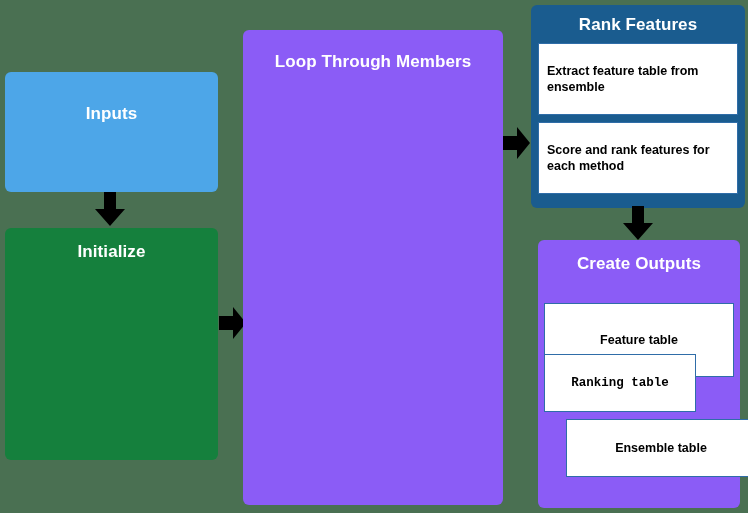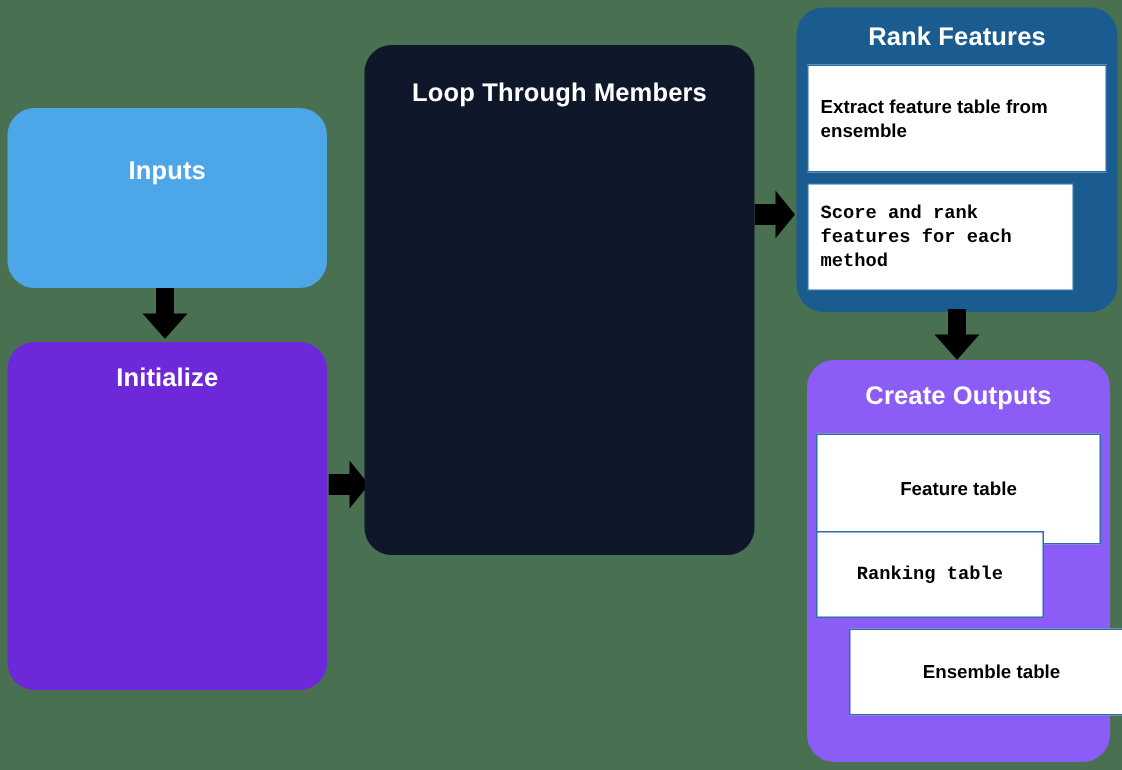--- a/index.html
+++ b/index.html
@@ -14,21 +14,21 @@
     overflow: hidden;
   }
   #canvas {
     position: relative;
     width: 748px;
     height: 513px;
   }
   .node {
     position: absolute;
     box-sizing: border-box;
-    border-radius: 18px;
+    border-radius: 6px;
   }
   .node-title {
     color: #ffffff;
     font-weight: bold;
     font-size: 17px;
     text-align: center;
     width: 100%;
     display: block;
     letter-spacing: 0.1px;
   }
@@ -65,62 +65,62 @@
   <div class="node" style="left:5px; top:72px; width:213px; height:120px; background:#4da6e8;">
     <span class="node-title" style="margin-top:32px;">Inputs</span>
   </div>
 
   <div class="arrow" style="left:92px; top:192px; width:36px; height:36px;">
     <svg width="36" height="36" viewBox="0 0 36 36" aria-hidden="true">
       <polygon points="12,0 24,0 24,17 33,17 18,34 3,17 12,17" fill="#000000"></polygon>
     </svg>
   </div>
 
-  <div class="node" style="left:5px; top:228px; width:213px; height:232px; background:#6d28d9;">
+  <div class="node" style="left:5px; top:228px; width:213px; height:232px; background:#15803d;">
     <span class="node-title" style="margin-top:14px;">Initialize</span>
   </div>
 
   <div class="arrow" style="left:219px; top:305px; width:28px; height:36px;">
     <svg width="28" height="36" viewBox="0 0 28 36" aria-hidden="true">
       <polygon points="0,11 14,11 14,2 27,18 14,34 14,25 0,25" fill="#000000"></polygon>
     </svg>
   </div>
 
-  <div class="node" style="left:243px; top:30px; width:260px; height:340px; background:#0f172a;">
+  <div class="node" style="left:243px; top:30px; width:260px; height:475px; background:#8b5cf6;">
     <span class="node-title" style="margin-top:22px;">Loop Through Members</span>
   </div>
 
   <div class="arrow" style="left:503px; top:125px; width:28px; height:36px;">
     <svg width="28" height="36" viewBox="0 0 28 36" aria-hidden="true">
       <polygon points="0,11 14,11 14,2 27,18 14,34 14,25 0,25" fill="#000000"></polygon>
     </svg>
   </div>
 
   <div class="node" style="left:531px; top:5px; width:214px; height:203px; background:#1a5c8f;">
     <span class="node-title" style="margin-top:10px;">Rank Features</span>
 
     <div class="subbox" style="left:7px; top:38px; width:200px; height:72px;">
       <span class="subbox-label">Extract feature table from ensemble</span>
     </div>
 
-    <div class="subbox" style="left:7px; top:117px; width:178px; height:72px;font-family:Liberation Mono, monospace;">
+    <div class="subbox" style="left:7px; top:117px; width:200px; height:72px;">
       <span class="subbox-label">Score and rank features for each method</span>
     </div>
   </div>
 
   <div class="arrow" style="left:620px; top:206px; width:36px; height:36px;">
     <svg width="36" height="36" viewBox="0 0 36 36" aria-hidden="true">
       <polygon points="12,0 24,0 24,17 33,17 18,34 3,17 12,17" fill="#000000"></polygon>
     </svg>
   </div>
 
   <div class="node" style="left:538px; top:240px; width:202px; height:268px; background:#8b5cf6;">
     <span class="node-title" style="margin-top:14px;">Create Outputs</span>
 
-    <div class="subbox" style="left:6px; top:49px; width:190px; height:74px;">
+    <div class="subbox" style="left:6px; top:63px; width:190px; height:74px;">
       <span class="subbox-label">Feature table</span>
     </div>
 
     <div class="subbox" style="left:6px; top:114px; width:152px; height:58px;font-family:Liberation Mono, monospace;">
       <span class="subbox-label">Ranking table</span>
     </div>
 
     <div class="subbox" style="left:6px; top:179px; width:190px; height:58px;margin-left:22px;">
       <span class="subbox-label">Ensemble table</span>
     </div>

